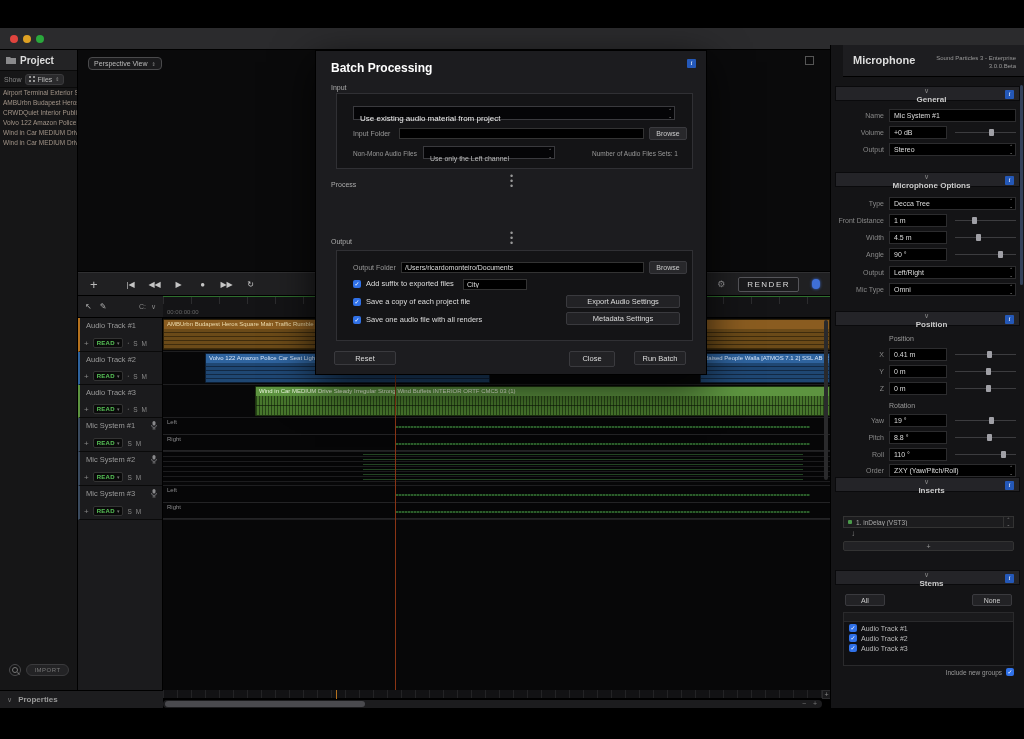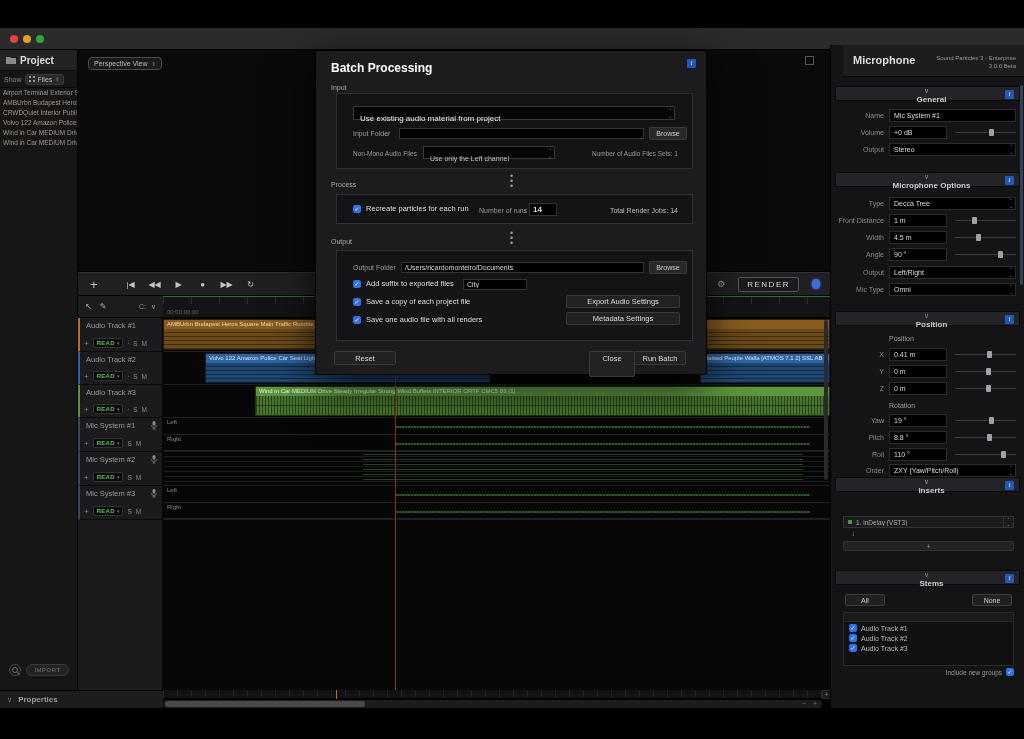--- a/index.html
+++ b/index.html
@@ -589,29 +589,20 @@
       </div>
       <span class="dlg-small" style="position:absolute;right:14px;top:56px;font-size:6.5px">Number of Audio Files Sets: 1</span>
     </div>
 
     <span class="dlg-sec-label" style="top:130px">Process</span>
     <div class="dlg-dots" style="top:123px">
         <span>•</span>
         <span>•</span>
         <span>•</span>
       </div>
-    <div class="dlg-box" style="top:143px;height:30px">
-      <div class="chk-row" style="left:16px;top:9px">
-        <span class="cbx">✓</span>
-        <span class="chk-label">Recreate particles for each run</span>
-      </div>
-      <span class="dlg-small" style="position:absolute;left:142px;top:12px">Number of runs</span>
-      <input class="fld" style="position: absolute; left: 192px; top: 8px; width: 28px; height: 13px; font-size: 8px; font-weight: bold;" value="14">
-      <span class="dlg-small" style="position:absolute;right:14px;top:12px;color:#bbb">Total Render Jobs: 14</span>
-    </div>
 
     <span class="dlg-sec-label" style="top:187px">Output</span>
     <div class="dlg-dots" style="top:180px">
         <span>•</span>
         <span>•</span>
         <span>•</span>
       </div>
     <div class="dlg-box" style="top:199px;height:91px">
       <span class="dlg-small" style="position:absolute;left:16px;top:13px">Output Folder</span>
       <input class="fld" style="position: absolute; left: 64px; top: 11px; width: 243px; height: 11px;" value="/Users/ricardomonteiro/Documents">
@@ -627,17 +618,17 @@
       </div>
       <span class="dlg-btn" style="right:12px;top:44px;width:114px;height:13px;line-height:12px">Export Audio Settings</span>
       <div class="chk-row" style="left:16px;top:64px">
         <span class="cbx">✓</span>
         <span class="chk-label">Save one audio file with all renders</span>
       </div>
       <span class="dlg-btn" style="right:12px;top:61px;width:114px;height:13px;line-height:12px">Metadata Settings</span>
     </div>
 
     <span class="dlg-btn" style="left:18px;top:300px;width:62px;height:14px;line-height:13px">Reset</span>
-    <span class="dlg-btn" style="right:71px;top:300px;width:46px;height:26px;line-height:13px">Close</span>
+    <span class="dlg-btn" style="right:91px;top:300px;width:46px;height:16px;line-height:13px">Close</span>
     <span class="dlg-btn" style="right:20px;top:300px;width:52px;height:14px;line-height:13px">Run Batch</span>
   </div>
 
 </div>
 
 </body></html>

